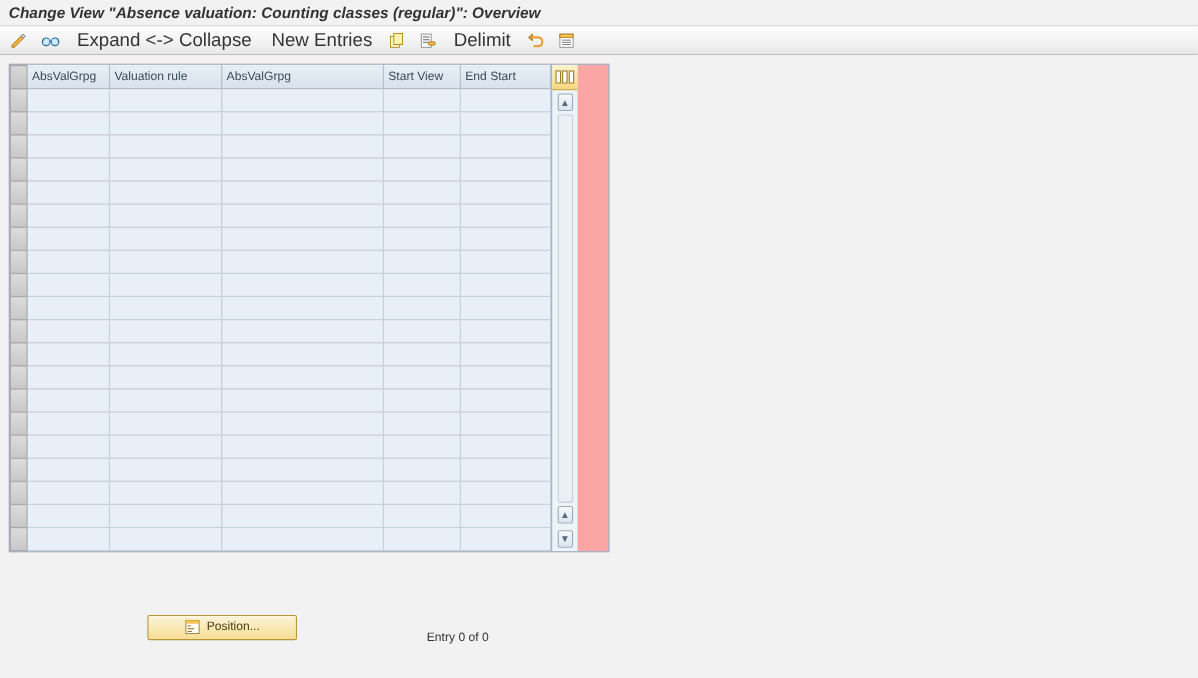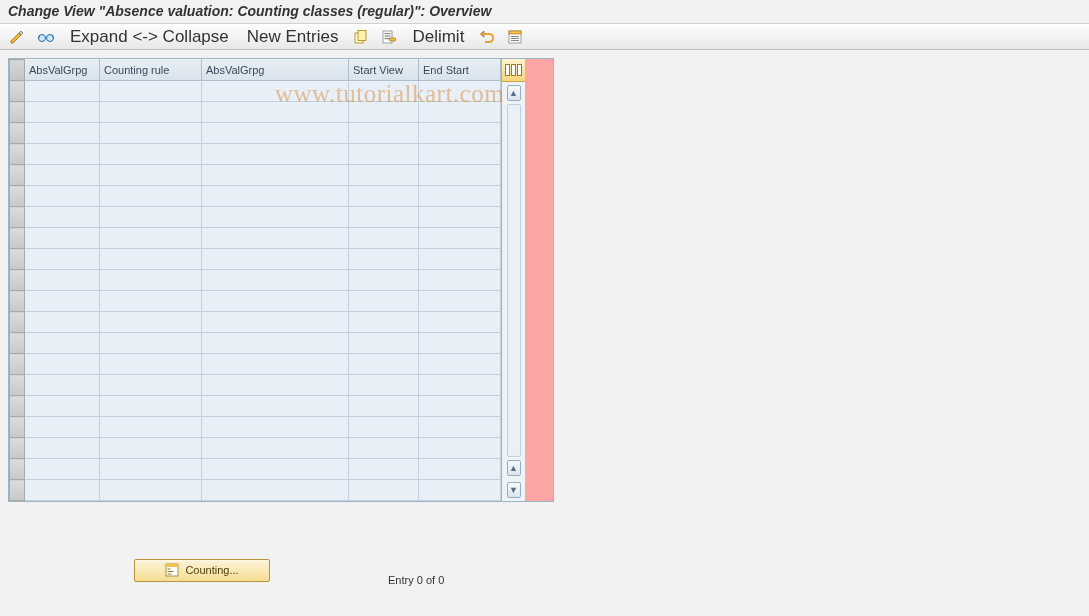--- a/index.html
+++ b/index.html
@@ -234,37 +234,36 @@
       <rect x="2" y="2" width="12" height="12" fill="#fff" stroke="#888" stroke-width="0.8"></rect>
       <rect x="2" y="2" width="12" height="3" fill="#f6c04a" stroke="#a06a00" stroke-width="0.6"></rect>
       <rect x="4" y="7" width="8" height="1" fill="#888"></rect>
       <rect x="4" y="9" width="8" height="1" fill="#888"></rect>
       <rect x="4" y="11" width="8" height="1" fill="#888"></rect>
     </svg>
   </span>
 </div>
 
 <div class="workarea">
-  <div class="watermark">www.tutorialkart.com</div>
 
   <div class="table-wrapper">
     <table class="grid" id="grid">
       <colgroup>
         <col class="col-sel">
         <col class="col-grp">
         <col class="col-rule">
         <col class="col-desc">
         <col class="col-start">
         <col class="col-end">
       </colgroup>
       <thead>
         <tr>
           <th class="rowhdr"></th>
           <th>AbsValGrpg</th>
-          <th>Counting rule</th>
+          <th>Valuation rule</th>
           <th>AbsValGrpg</th>
           <th>Start View</th>
           <th>End Start</th>
         </tr>
       </thead>
       <tbody id="grid-body">
           <tr>
             <td class="rowhdr"></td>
             <td></td>
             <td></td>
@@ -446,17 +445,17 @@
     <div class="position-btn">
       <span class="icon">
         <svg width="14" height="14" viewBox="0 0 14 14">
           <rect x="1" y="1" width="12" height="12" fill="#fff" stroke="#9a7a20" stroke-width="0.8"></rect>
           <rect x="1" y="1" width="12" height="3" fill="#f3c252"></rect>
           <rect x="2.5" y="5.5" width="3" height="1" fill="#9a7a20"></rect>
           <rect x="2.5" y="8" width="6" height="1" fill="#9a7a20"></rect>
           <rect x="2.5" y="10.5" width="4" height="1" fill="#9a7a20"></rect>
         </svg>
       </span>
-      <span>Counting...</span>
+      <span>Position...</span>
     </div>
     <span class="entry-status">Entry 0 of 0</span>
   </div>
 </div>
 
 </body></html>

